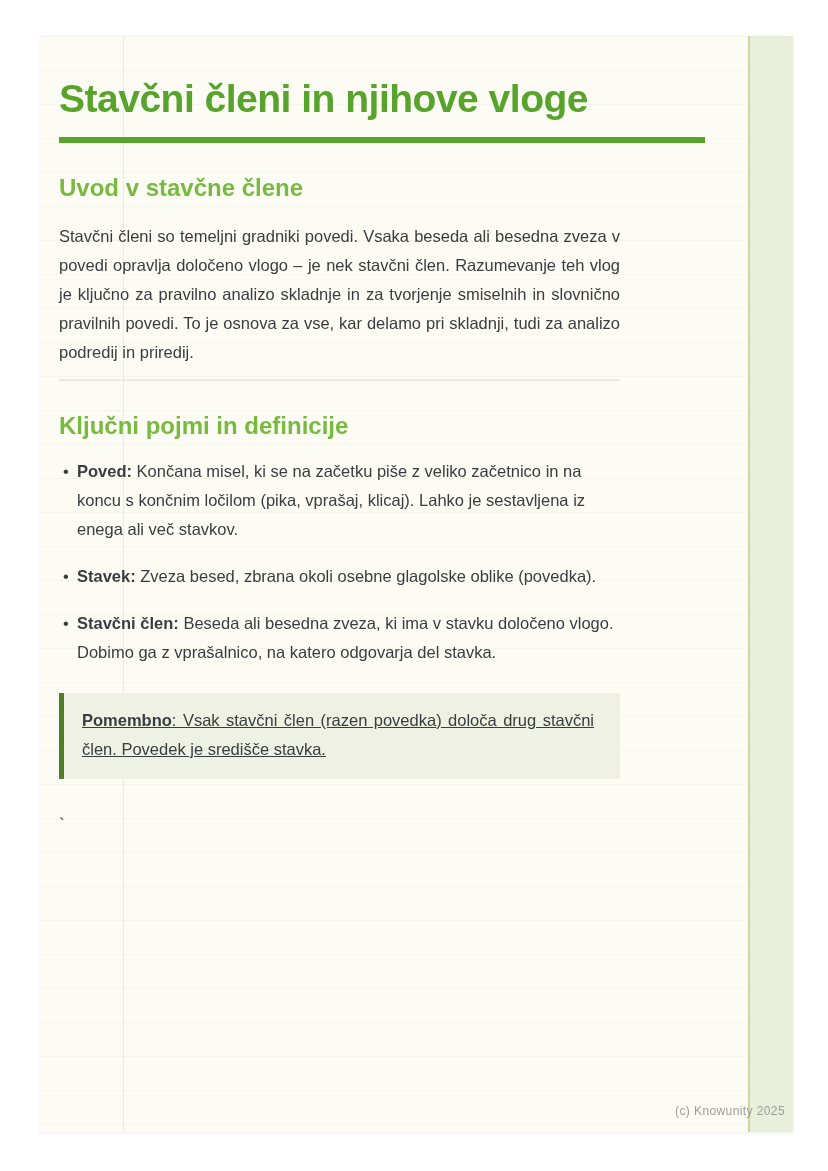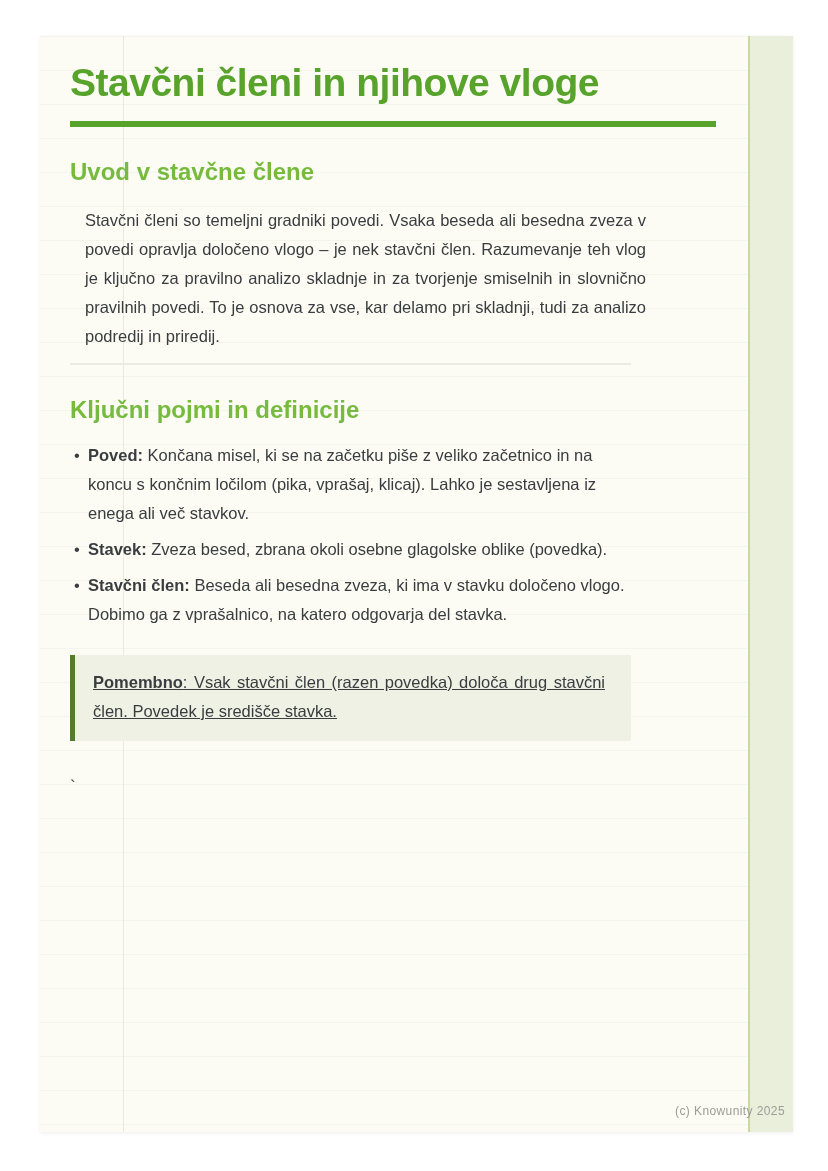--- a/index.html
+++ b/index.html
@@ -30,22 +30,22 @@
   }
   .stripe {
     position: absolute; right: 0; top: 0;
     width: 45px; height: 100%;
     background: #e9efdb;
     border-left: 2px solid #c9d89f;
     z-index: 1;
   }
 
   .content {
-    position: absolute; left: 30px; top: 0;
-    width: 646px; padding-top: 24px;
+    position: absolute; left: 19px; top: 0;
+    width: 646px; padding-top: 40px;
     z-index: 2;
   }
 
   .doc-title {
     margin: 0;
     font-size: 39px; line-height: 45px;
     font-weight: bold;
     letter-spacing: -0.5px;
     color: #58a32b;
   }
@@ -57,21 +57,21 @@
   }
 
   .section-heading {
     margin: 30px 0 0 0;
     font-size: 24px; line-height: 30px;
     font-weight: bold;
     color: #76ba3e;
   }
 
   .body-par {
-    margin: 19px 0 0 15px;
+    margin: 19px 0 0 0;
     width: 561px;
     font-size: 16.5px; line-height: 29px;
     color: #3a3d3f;
     text-align: justify;
   }
 
   .divider {
     margin: 12px 0 0 0;
     width: 561px;
     border: none;
@@ -80,21 +80,21 @@
 
   .def-list {
     margin: 14px 0 0 0;
     padding: 0 0 0 4px;
     width: 561px;
     list-style: none;
   }
   .def-list li {
     position: relative;
     padding-left: 14px;
-    margin-top: 7px;
+    margin-top: 18px;
     font-size: 16.5px; line-height: 29px;
     color: #3a3d3f;
   }
   .def-list li:first-child { margin-top: 16px; }
   .def-list li::before {
     content: "\2022";
     position: absolute; left: 0; top: 0;
     color: #3a3d3f;
   }
   .b { font-weight: bold; }

